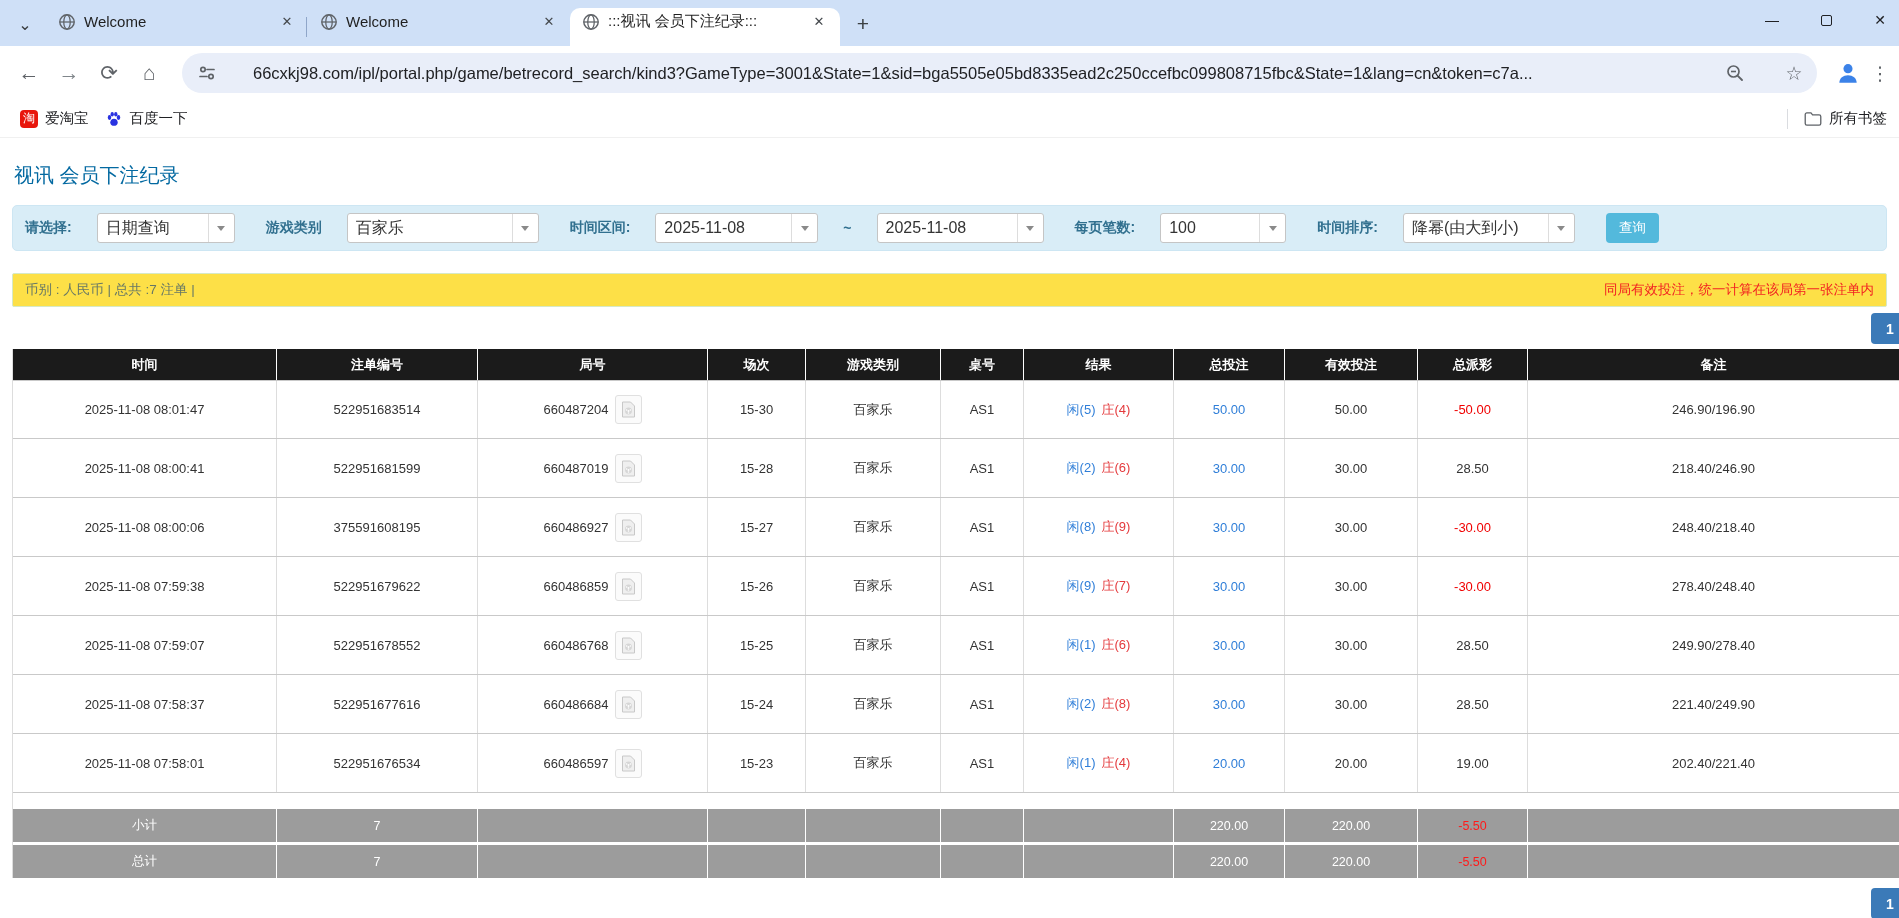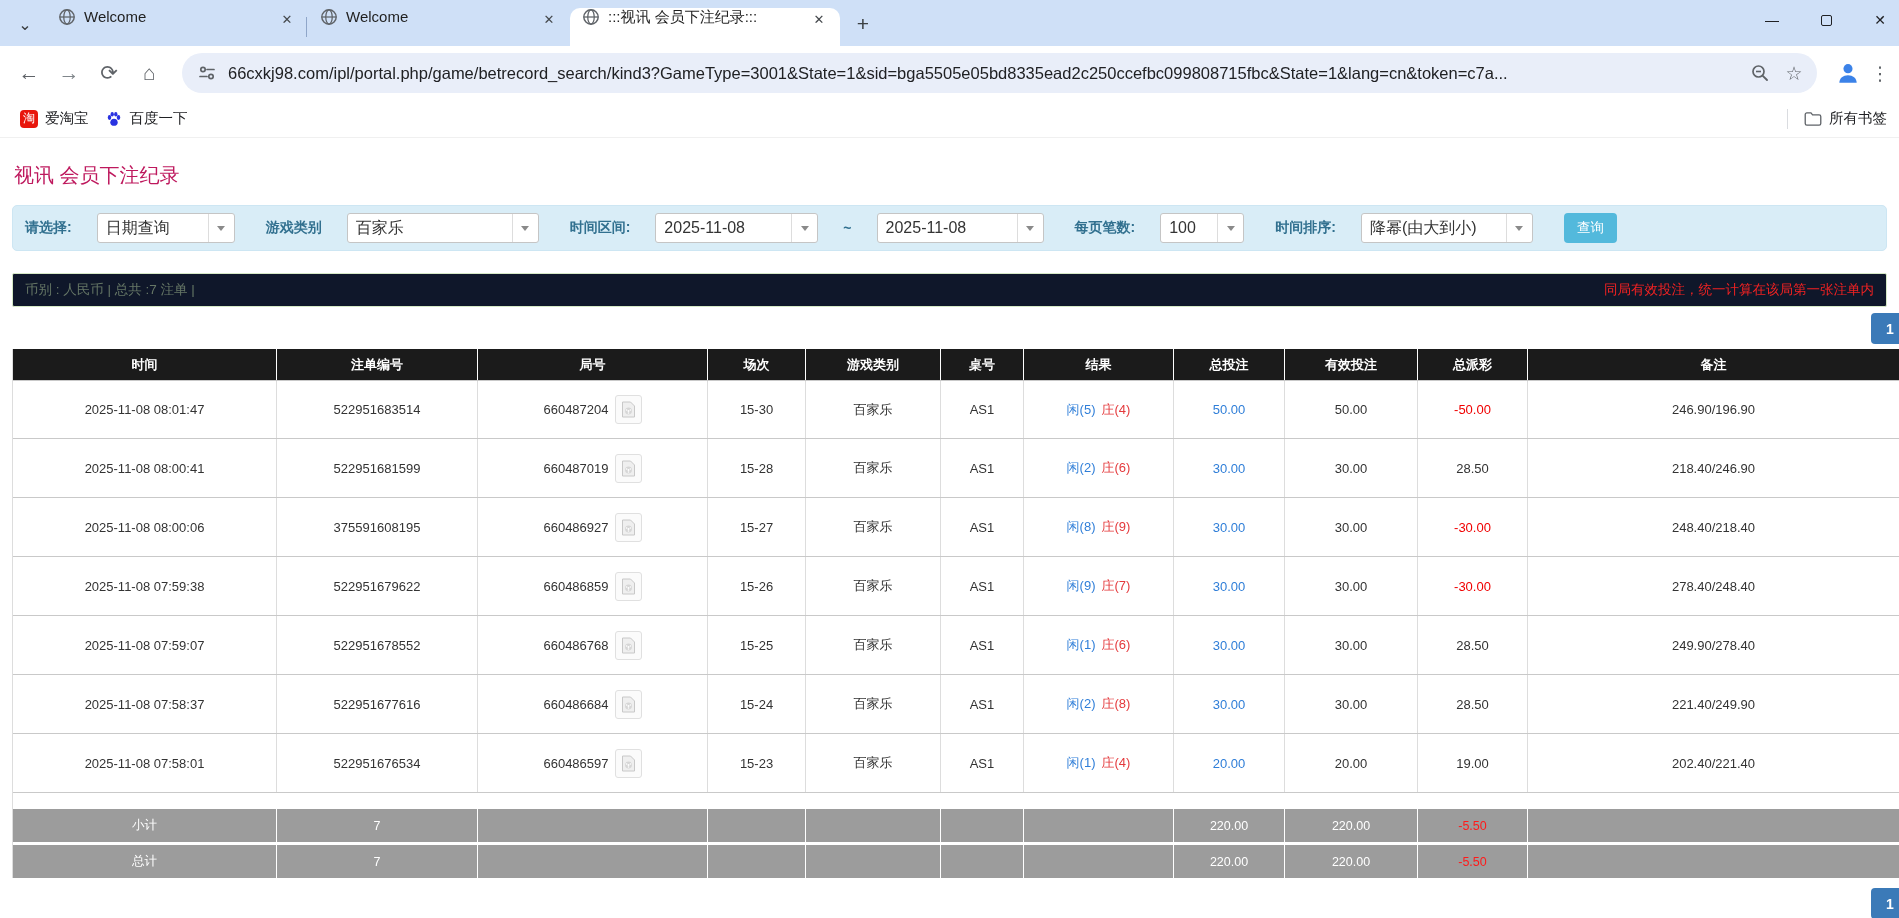--- a/index.html
+++ b/index.html
@@ -1,67 +1,67 @@
 <!DOCTYPE html>
 <html><head>
 <meta charset="utf-8">
 <style>
   * { margin:0; padding:0; box-sizing:border-box; }
   html,body { width:1899px; height:918px; background:#fff; font-family:"Liberation Sans",sans-serif; overflow:hidden; }
 
   
   .tabbar { position:relative; height:46px; background:#cfe0f7; display:flex; align-items:flex-end; }
   .tab-chevron { width:30px; height:30px; margin:0 6px 7px 10px; border-radius:8px; display:flex; align-items:center; justify-content:center; color:#3c4043; font-size:16px; cursor:pointer; }
-  .tab { position:relative; width:262px; height:38px; display:flex; align-items:flex-start; padding:0 10px 11px 12px; color:#1f1f1f; font-size:15px; }
+  .tab { position:relative; width:262px; height:38px; display:flex; align-items:center; padding:0 10px 11px 12px; color:#1f1f1f; font-size:15px; }
   .tab.inactive { border-radius:8px; }
   .tab.inactive + .tab.inactive::before { content:""; position:absolute; left:-2px; top:9px; height:20px; width:1px; background:#8fa6c9; }
   .tab.active { background:#fff; border-radius:10px 10px 0 0; width:270px; }
   .tab .title { flex:1; white-space:nowrap; overflow:hidden; text-overflow:ellipsis; margin:0 8px; }
   .tab .close { width:22px; height:22px; border-radius:50%; display:flex; align-items:center; justify-content:center; color:#45494d; font-size:13px; cursor:pointer; }
   .globe { width:18px; height:18px; flex:0 0 18px; }
   .newtab { width:30px; height:30px; margin:0 0 7px 8px; display:flex; align-items:center; justify-content:center; font-size:21px; color:#3c4043; cursor:pointer; }
   .wincontrols { position:absolute; right:2px; top:0; height:40px; display:flex; align-items:center; gap:28px; padding-right:4px; color:#202124; }
   .wc { width:26px; height:26px; display:flex; align-items:center; justify-content:center; font-size:14px; cursor:pointer; }
   .wc .sq { width:11px; height:11px; border:1.6px solid #202124; border-radius:2px; }
 
   
   .toolbar { height:54px; background:#fff; display:flex; align-items:center; padding:0 8px 0 12px; }
   .navbtn { width:34px; height:34px; display:flex; align-items:center; justify-content:center; font-size:21px; color:#5f6368; margin-right:6px; cursor:pointer; }
   .navbtn.fwd { color:#80868b; }
-  .omnibox { flex:1; height:40px; background:#e9eef9; border-radius:20px; display:flex; align-items:center; padding:0 10px 0 14px; margin:0 10px; min-width:0; }
+  .omnibox { flex:1; height:40px; background:#e9eef9; border-radius:20px; display:flex; align-items:center; padding:0 10px 0 14px; margin:0 10px; min-width:0;gap:25px; }
   .siteinfo { width:22px; height:22px; flex:0 0 22px; margin-right:10px; cursor:pointer; }
   .urltext { flex:1; font-size:16.5px; color:#202124; white-space:nowrap; overflow:hidden; }
   .obicon { width:26px; height:26px; flex:0 0 26px; display:flex; align-items:center; justify-content:center; margin-left:8px; color:#5f6368; cursor:pointer; }
   .star { font-size:19px; }
   .avatar { width:34px; height:34px; display:flex; align-items:center; justify-content:center; margin:0 4px; cursor:pointer; }
   .kebab { width:22px; height:34px; display:flex; align-items:center; justify-content:center; font-size:19px; color:#5f6368; cursor:pointer; }
 
   
   .bookmarks { height:38px; background:#fff; display:flex; align-items:center; padding:0 6px 0 12px; border-bottom:1px solid #f0f0f0; }
   .bm { display:flex; align-items:center; gap:7px; font-size:14.5px; color:#202124; padding:4px 8px; border-radius:6px; cursor:pointer; }
   .bm-ico-tb { width:18px; height:18px; background:#e8160c; color:#fff; border-radius:4px; font-size:12px; display:flex; align-items:center; justify-content:center; }
   .bm-spacer { flex:1; }
   .bm-sep { width:1px; height:20px; background:#dadce0; margin:0 10px; }
   .allbm { display:flex; align-items:center; gap:7px; font-size:14.5px; color:#202124; padding:4px 6px; cursor:pointer; white-space:nowrap; }
 
   
   .content { position:relative; background:#fff; padding:0 0 0 12px; }
-  .page-title { font-size:20px; color:#be185d; font-weight:400; padding:24px 0 16px 2px; }
+  .page-title { font-size:20px; color:#0369a1; font-weight:400; padding:24px 0 16px 2px; }
 
   .filterbar { width:1875px; background:#d9edf7; border:1px solid #cde6f3; border-radius:5px; display:flex; align-items:center; padding:7px 10px; gap:23px; }
   .flabel { color:#31708f; font-weight:bold; font-size:14px; margin:0 2px 0 8px; white-space:nowrap; }
   .fsel { background:#fff; border:1px solid #c5c5c5; border-radius:3px; height:30px; display:flex; align-items:center; cursor:pointer; }
   .fsel .val { padding:0 8px; font-size:16px; color:#333; flex:1; white-space:nowrap; overflow:hidden; }
   .fsel .arrowbox { width:26px; height:100%; border-left:1px solid #ddd; display:flex; align-items:center; justify-content:center; }
   .fsel .tri { width:0; height:0; border-left:4px solid transparent; border-right:4px solid transparent; border-top:5px solid #8a8a8a; }
-  .w1{width:138px}.w2{width:192px}.w3{width:163px}.w4{width:167px}.w5{width:84px}.w6{width:172px}
+  .w1{width:138px}.w2{width:192px}.w3{width:163px}.w4{width:167px}.w5{width:126px}.w6{width:172px}
   .tilde { color:#31708f; font-weight:bold; font-size:14px; margin:0 2px; }
   .searchbtn { margin-left:8px; height:30px; padding:0 13px; background:#53b9dc; color:#fff; border:none; border-radius:4px; font-size:13.5px; cursor:pointer; font-family:Liberation Sans, sans-serif; }
 
-  .greenbar { width:1875px; margin-top:22px; background:#0f172a; border:1px solid #d6e9c6; border-radius:2px; height:34px; display:flex; align-items:center; justify-content:space-between; padding:0 12px; }
+  .greenbar { width:1875px; margin-top:22px; background:#fde047; border:1px solid #d6e9c6; border-radius:2px; height:34px; display:flex; align-items:center; justify-content:space-between; padding:0 12px; }
   .greenbar .left { font-size:13.5px; color:#667766; }
   .greenbar .right { font-size:13.5px; color:#f22222; }
 
   .pagwrap { position:relative; height:42px; }
   .pagbtn { position:absolute; right:-10px; top:6px; width:38px; height:31px; background:#3b7ab8; color:#fff; font-size:14px; font-weight:bold; display:flex; align-items:center; justify-content:center; border-radius:4px; cursor:pointer; }
   .pagwrap.bottom { height:46px; }
   .pagwrap.bottom .pagbtn { top:10px; }
 
   
   .btable { width:1887px; }

